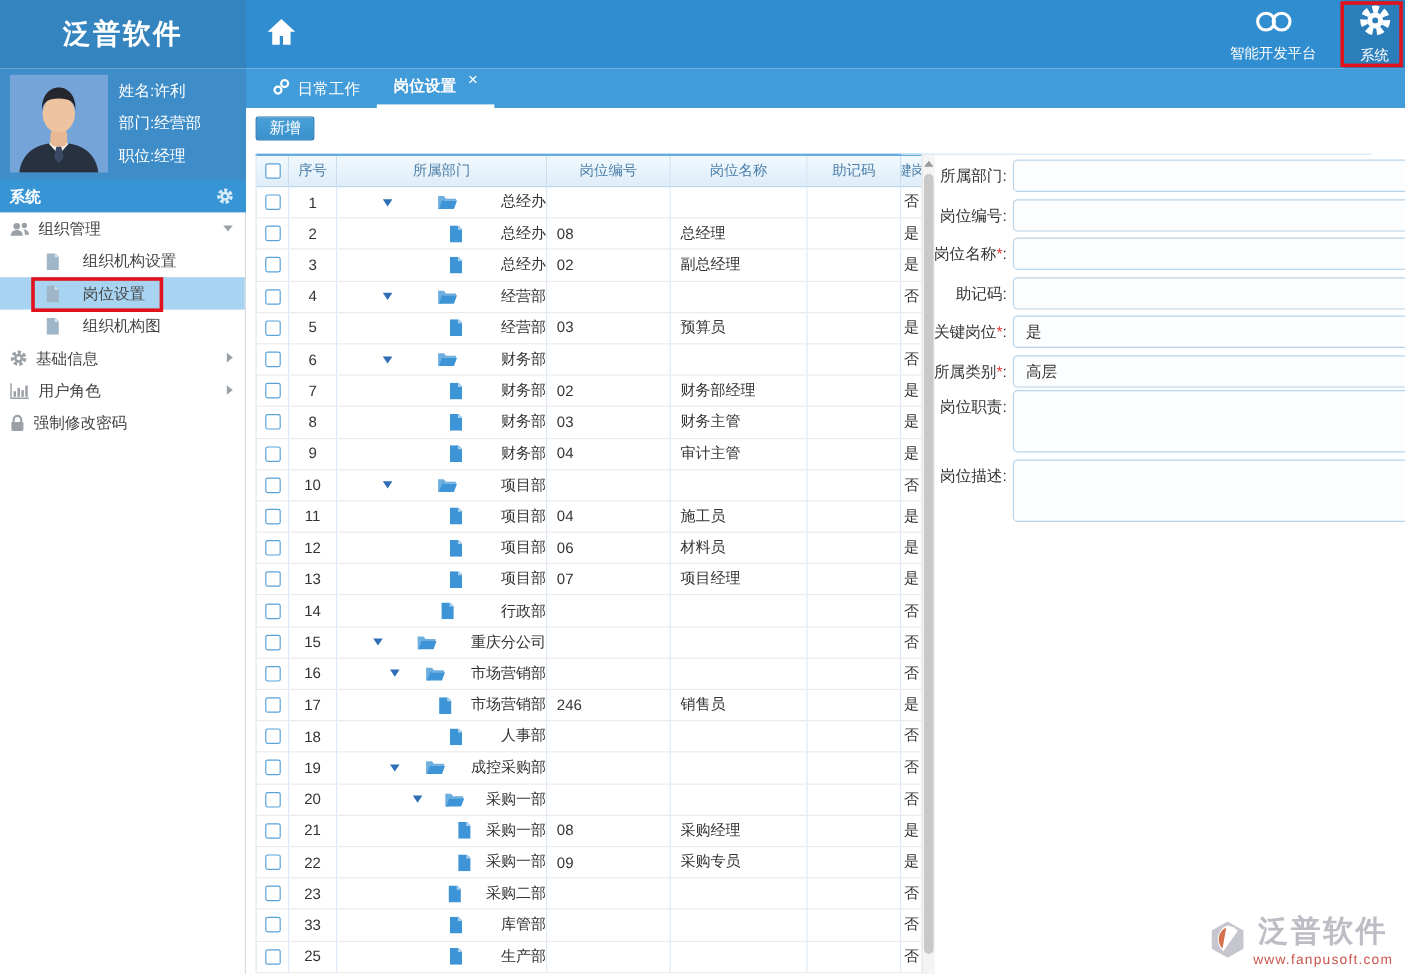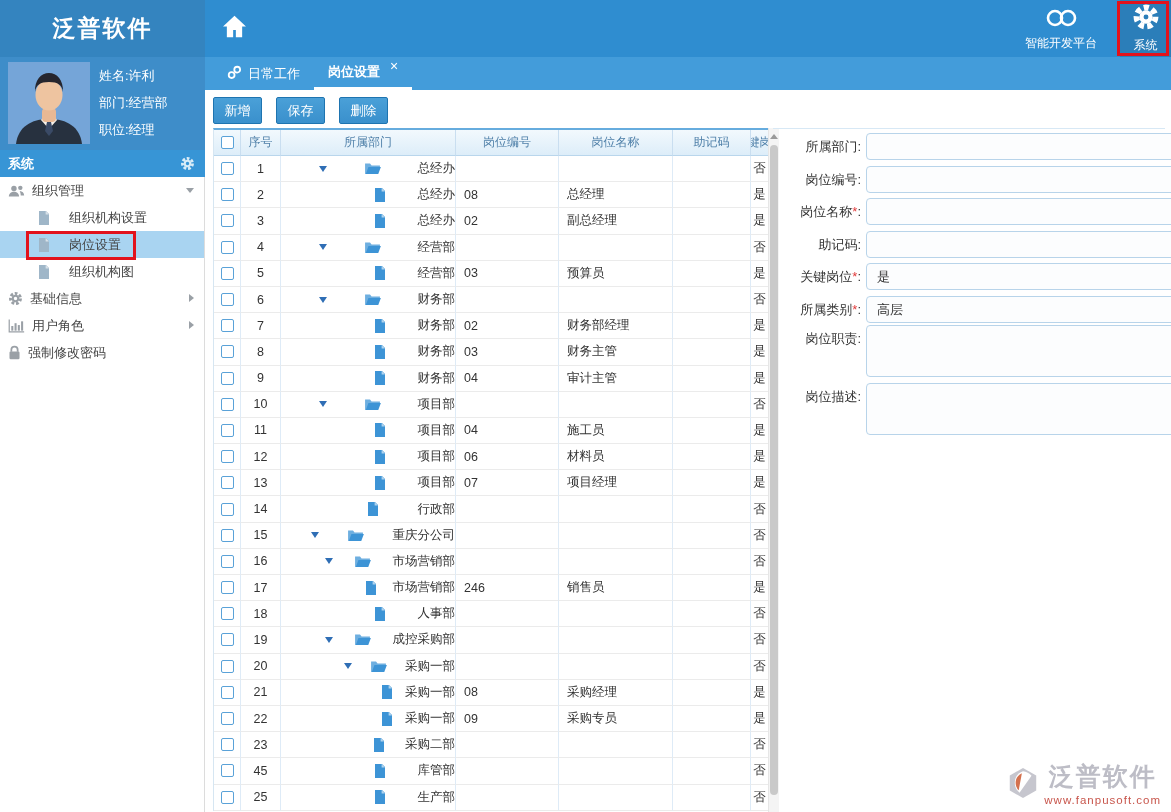--- a/index.html
+++ b/index.html
@@ -32,21 +32,21 @@
   .sysbtn{position:absolute;right:0;top:0;width:51px;height:57px;background:#2b7eb9;display:flex;flex-direction:column;
           align-items:center;justify-content:center;color:#fff;cursor:pointer;}
   .sysbtn .slabel{font-size:12px;margin-top:2px;}
   .red-box-top{position:absolute;right:2px;top:1px;width:46px;height:49px;border:3px solid #e2121c;}
   
   .tabbar{left:205px;top:57px;width:966px;height:33px;background:#439cda;display:flex;align-items:stretch;padding-left:8px;box-sizing:border-box;}
   .tab{display:flex;align-items:center;padding:0 14px;color:#fff;font-size:13px;gap:6px;cursor:pointer;box-sizing:border-box;}
   .tab.active{font-weight:bold;border-bottom:3px solid #fff;}
   .tab-close{font-size:14px;margin-left:4px;position:relative;top:-6px;font-weight:normal;line-height:1;}
   
-  .toolbar{left:205px;top:90px;width:966px;height:38px;background:#fff;display:flex;gap:14px;padding:7px 0 0 8px;box-sizing:border-box;}
+  .toolbar{left:205px;top:90px;width:966px;height:38px;background:#fff;display:flex;gap:14px;padding:7px 0 0 8px;box-sizing:border-box;flex-direction:column;}
   .tbtn{width:47px;height:25px;background:linear-gradient(#4aa0d8,#3a90cc);border:1px solid #1e74b0;border-radius:2px;
         color:#fff;font-size:13px;display:flex;align-items:center;justify-content:center;cursor:pointer;}
   
   .content{left:205px;top:128px;width:966px;height:684px;background:#fff;}
   .table{position:absolute;left:8px;top:0;width:556px;border-top:2px solid #66acde;border-left:1px solid #d6e6f2;box-sizing:border-box;}
   .thead{display:flex;height:26px;}
   .th{background:linear-gradient(#f2f9fd,#ddedf9);color:#4e7fa8;font-size:12px;display:flex;align-items:center;justify-content:center;
       border-right:1px solid #c9def0;border-bottom:1px solid #b9d6ec;box-sizing:border-box;overflow:hidden;white-space:nowrap;flex-shrink:0;}
   .tr{display:flex;height:26.2px;background:#fff;}
   .td{border-right:1px solid #deebf7;border-bottom:1px solid #ebebeb;font-size:12.5px;color:#333;display:flex;align-items:center;
@@ -55,21 +55,21 @@
   .td.tree{justify-content:space-between;padding-left:0;}
   .c-cb{width:27px;}.c-no{width:40px;}.c-dept{width:175px;}.c-code{width:103px;}.c-name{width:114px;}.c-mn{width:78px;}.c-key{width:18px;}
   .cb{width:13px;height:13px;border:1.5px solid #5aa2d8;border-radius:2px;background:#fff;box-sizing:border-box;cursor:pointer;}
   .tcaret{width:13px;display:inline-flex;justify-content:flex-start;flex-shrink:0;}
   .tcaret i{width:0;height:0;border-left:4.5px solid transparent;border-right:4.5px solid transparent;border-top:6px solid #2f6eb5;}
   .ticon{margin-right:5px;display:inline-flex;flex-shrink:0;}
   .vscroll{position:absolute;left:563px;top:0;width:11px;height:684px;background:#f4f4f4;border-left:1px solid #e6e6e6;box-sizing:border-box;}
   .varrow{position:absolute;left:1px;top:6px;width:0;height:0;border-left:4px solid transparent;border-right:4px solid transparent;border-bottom:5px solid #9a9a9a;}
   .vthumb{position:absolute;left:1px;top:17px;width:8px;height:650px;background:#c9c9c9;border-radius:4px;cursor:pointer;}
   
-  .form{position:absolute;left:568px;top:0;width:392px;height:684px;border-top:1px solid #d7e8f5;box-sizing:border-box;}
+  .form{position:absolute;left:546px;top:0;width:392px;height:684px;border-top:1px solid #d7e8f5;box-sizing:border-box;}
   .frow{position:absolute;left:0;width:620px;}
   .flabel{display:inline-block;width:88px;text-align:right;font-size:13px;color:#333;line-height:27px;vertical-align:top;white-space:nowrap;}
   .fstar{color:#e03a3a;}
   .finput{position:absolute;left:93px;top:0;width:414px;height:27px;border:1px solid #b8d4ea;border-radius:4px;background:#fcfdfe;
           font-size:13px;color:#333;line-height:25px;padding-left:10px;box-sizing:border-box;}
   .finput.ta{height:52px;}
   
   .wm{position:absolute;right:10px;bottom:6px;display:flex;align-items:center;gap:4px;}
   .wm-col{display:flex;flex-direction:column;align-items:center;}
   .wm-brand{font-size:25px;font-weight:bold;color:#bdbdc6;letter-spacing:2px;line-height:1;}
@@ -743,21 +743,21 @@
         </div>
         <div class="td c-code left"></div>
         <div class="td c-name left"></div>
         <div class="td c-mn"></div>
         <div class="td c-key">否</div>
       </div>
       <div class="tr">
         <div class="td c-cb">
           <span class="cb"></span>
         </div>
-        <div class="td c-no">45</div>
+        <div class="td c-no">33</div>
         <div class="td c-dept tree">
           <span style="width: 28px; flex-shrink: 0; display: inline-block;"></span>
           <span class="tcaret"></span>
           <span class="ticon">
             <svg width="12" height="14" viewBox="0 0 12 14">
               <path d="M1 0h7l3 3v11H1z" fill="#3d94d6"></path>
               <path d="M7.6 0l3.4 3.4H7.6z" fill="#fff" opacity=".6"></path>
             </svg>
           </span>
           <span>库管部</span>

